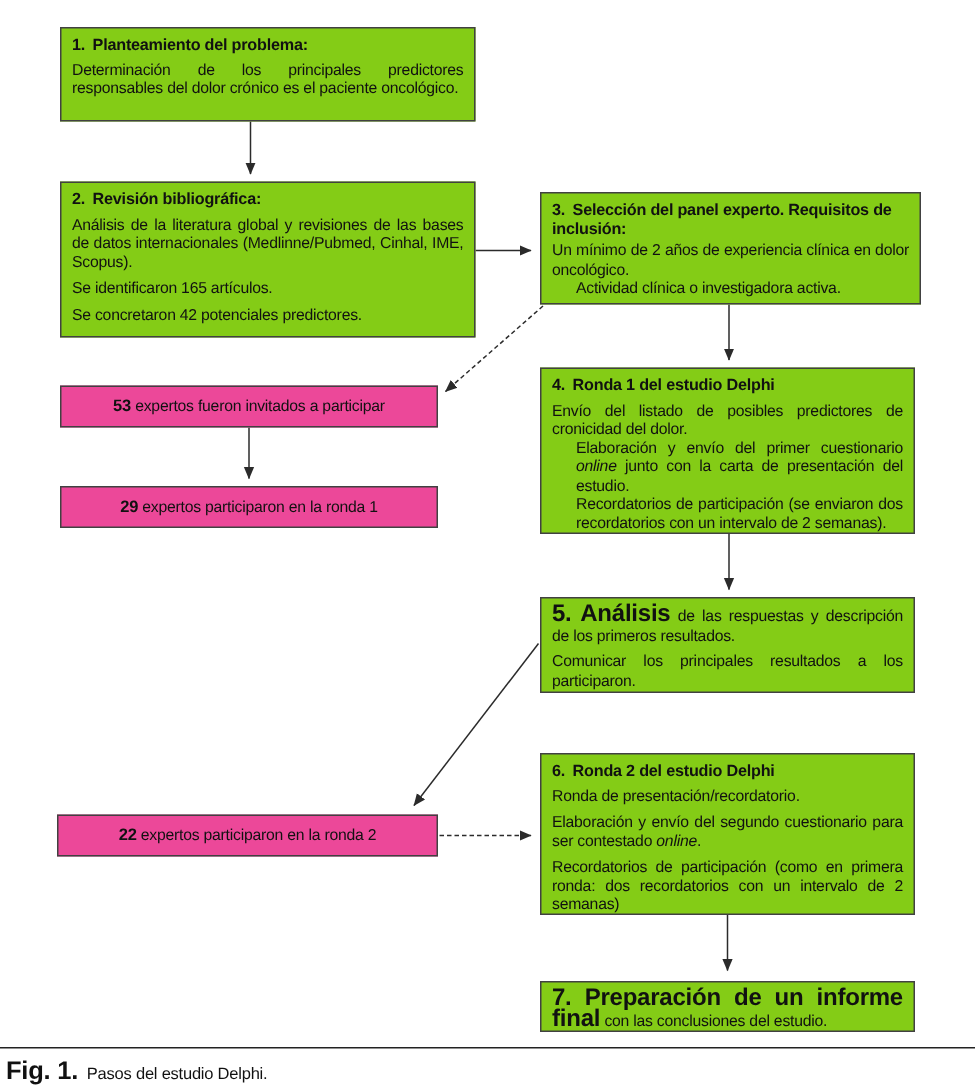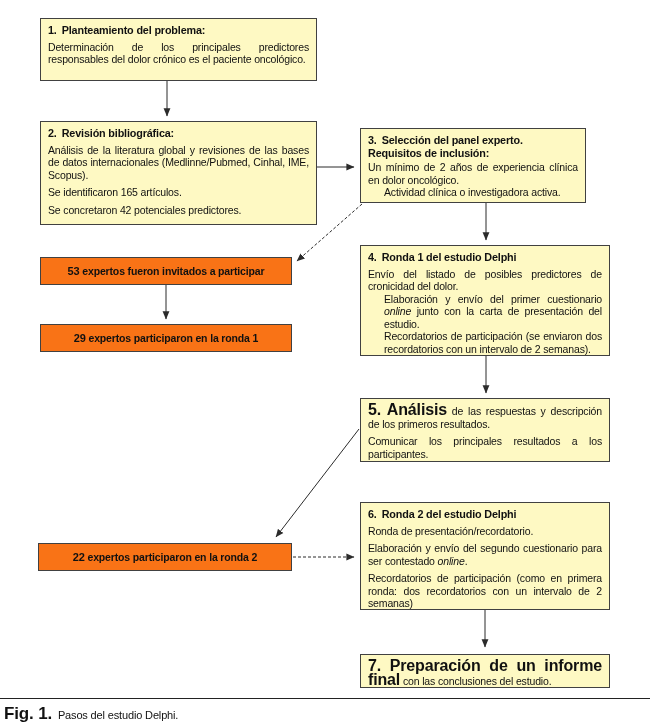--- a/index.html
+++ b/index.html
@@ -3,33 +3,33 @@
 <meta charset="utf-8">
 <style>
   html,body{margin:0;padding:0;background:#ffffff;}
   .canvas{
     position:relative;width:650px;height:726px;background:#ffffff;
     font-family:"Liberation Sans",sans-serif;color:#111111;
     letter-spacing:-0.15px;overflow:hidden;
   }
   .arrow-layer{position:absolute;left:0;top:0;pointer-events:none;}
   .box{
-    position:absolute;box-sizing:border-box;background:#fef9c3;
+    position:absolute;box-sizing:border-box;background:#84cc16;
     border:1px solid #414141;padding:5px 7px 4px 7px;
     font-size:10.5px;line-height:12.5px;
   }
   .box .title{font-weight:bold;font-size:10.8px;margin:0 0 4px 0;}
   .box .num{display:inline-block;margin-right:5px;}
   .box p{margin:0;text-align:justify;}
   .gapped p + p{margin-top:5px;}
   .tight p + p{margin-top:0;margin-left:16px;}
   .mini{
-    position:absolute;box-sizing:border-box;background:#f97316;
+    position:absolute;box-sizing:border-box;background:#ec4899;
     border:1px solid #414141;display:flex;align-items:center;justify-content:center;
-    font-size:10.5px;white-space:pre;font-weight:bold;
+    font-size:10.5px;white-space:pre;
   }
   .mini b{font-size:11px;}
   .lead b{font-size:16px;}
   .rule{position:absolute;left:0;top:698px;width:650px;height:0;border-top:1px solid #222222;}
   .caption{position:absolute;left:4px;top:704px;font-size:11px;white-space:pre;}
   .caption b{font-size:17px;}
   i{font-style:italic;}
 </style>
 </head>
 <body>
@@ -58,36 +58,36 @@
     <p>Determinación de los principales predictores responsables del dolor crónico es el paciente oncológico.</p>
   </div>
 
   <div class="box gapped" style="left:40px;top:121px;width:277px;height:104px">
     <div class="title"><span class="num">2.</span><span>Revisión bibliográfica:</span></div>
     <p>Análisis de la literatura global y revisiones de las bases de datos internacionales (Medlinne/Pubmed, Cinhal, IME, Scopus).</p>
     <p>Se identificaron 165 artículos.</p>
     <p>Se concretaron 42 potenciales predictores.</p>
   </div>
 
-  <div class="box tight" style="left:360px;top:128px;width:226px;height:75px">
+  <div class="box tight" style="left:360px;top:128px;width:254px;height:75px">
     <div class="title" style="margin-bottom:2px"><span class="num">3.</span><span>Selección del panel experto. Requisitos de inclusión:</span></div>
     <p>Un mínimo de 2 años de experiencia clínica en dolor oncológico.</p>
     <p>Actividad clínica o investigadora activa.</p>
   </div>
 
   <div class="box tight" style="left:360px;top:245px;width:250px;height:111px">
     <div class="title"><span class="num">4.</span><span>Ronda 1 del estudio Delphi</span></div>
     <p>Envío del listado de posibles predictores de cronicidad del dolor.</p>
     <p><span>Elaboración y envío del primer cuestionario </span><i>online</i><span> junto con la carta de presentación del estudio.</span></p>
     <p>Recordatorios de participación (se enviaron dos recordatorios con un intervalo de 2 semanas).</p>
   </div>
 
   <div class="box gapped" style="left:360px;top:398px;width:250px;height:64px">
     <p class="lead"><b>5. Análisis</b><span> de las respuestas y descripción de los primeros resultados.</span></p>
-    <p>Comunicar los principales resultados a los participantes.</p>
+    <p>Comunicar los principales resultados a los participaron.</p>
   </div>
 
   <div class="box gapped" style="left:360px;top:502px;width:250px;height:108px">
     <div class="title"><span class="num">6.</span><span>Ronda 2 del estudio Delphi</span></div>
     <p>Ronda de presentación/recordatorio.</p>
     <p><span>Elaboración y envío del segundo cuestionario para ser contestado </span><i>online</i><span>.</span></p>
     <p>Recordatorios de participación (como en primera ronda: dos recordatorios con un intervalo de 2 semanas)</p>
   </div>
 
   <div class="box" style="left:360px;top:654px;width:250px;height:34px">

